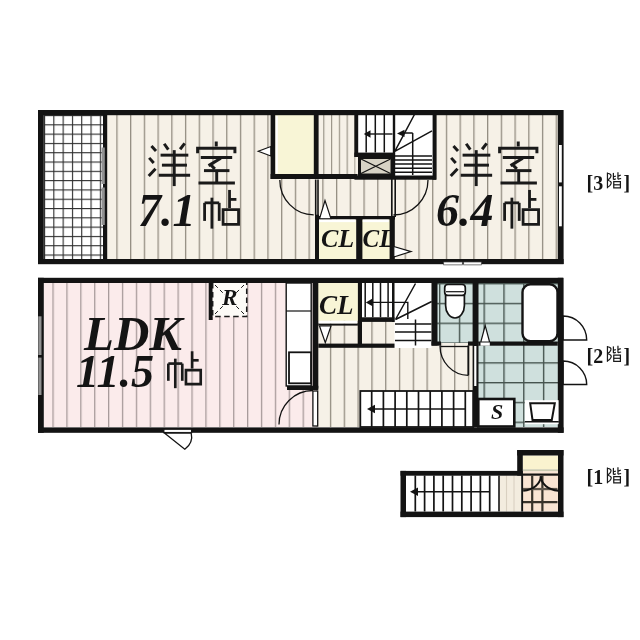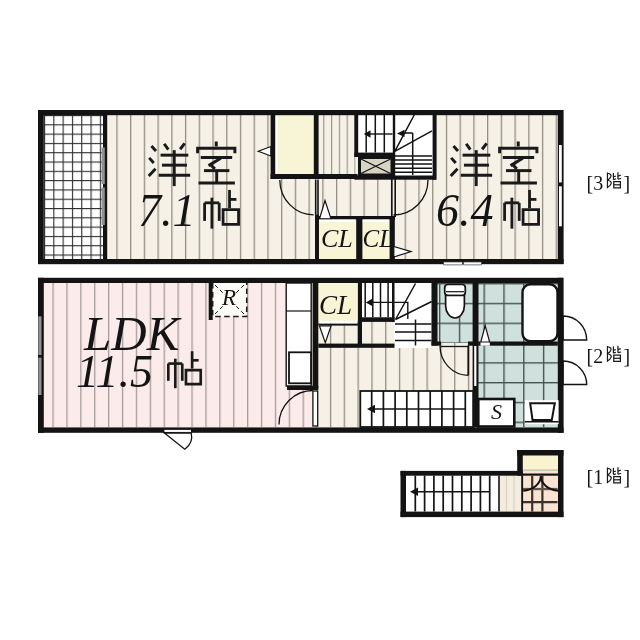--- a/index.html
+++ b/index.html
@@ -1,16 +1,16 @@
 <!DOCTYPE html>
 <html><head>
 <meta charset="utf-8">
 <style>
 html,body{margin:0;padding:0;background:#ffffff;}
-#wrap{width:640px;height:640px;position:relative;overflow:hidden;background:#fff;}
+#wrap{width:640px;height:640px;position:relative;overflow:hidden;background:#fff;font-weight:bold;}
 svg text{font-family:"Liberation Serif",serif;}
 </style>
 </head>
 <body>
 <div id="wrap">
 <svg width="640" height="640" viewBox="0 0 640 640" xmlns="http://www.w3.org/2000/svg">
 <defs>
 <pattern id="stripeCream" patternUnits="userSpaceOnUse" width="13.73" height="8" x="116.3">
   <rect width="13.73" height="8" fill="#f6f1e7"></rect>
   <rect x="0" width="1.3" height="8" fill="#948e82"></rect>

